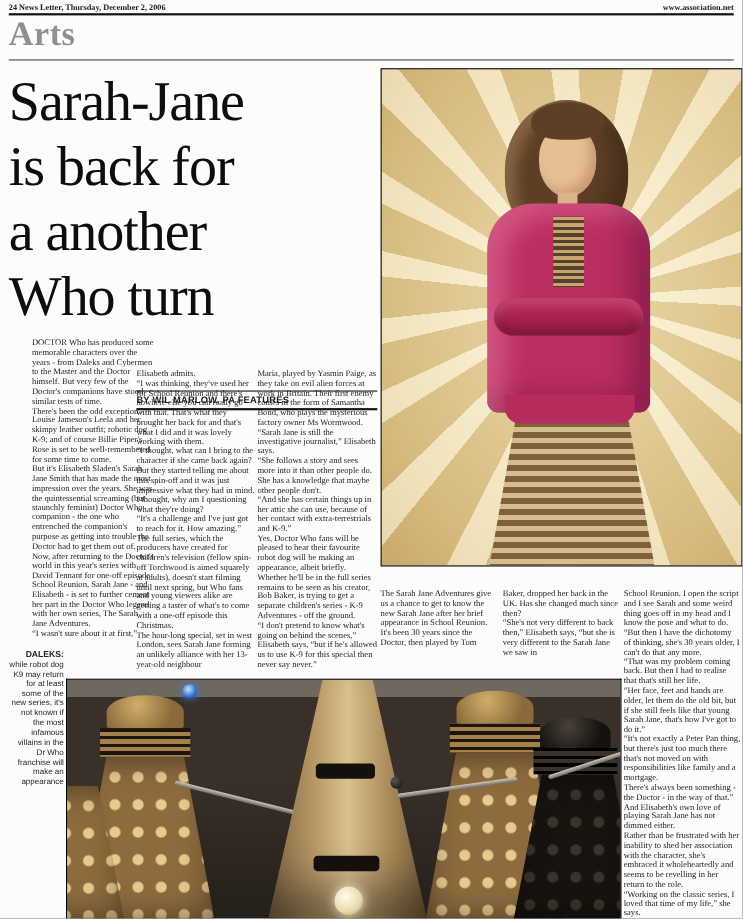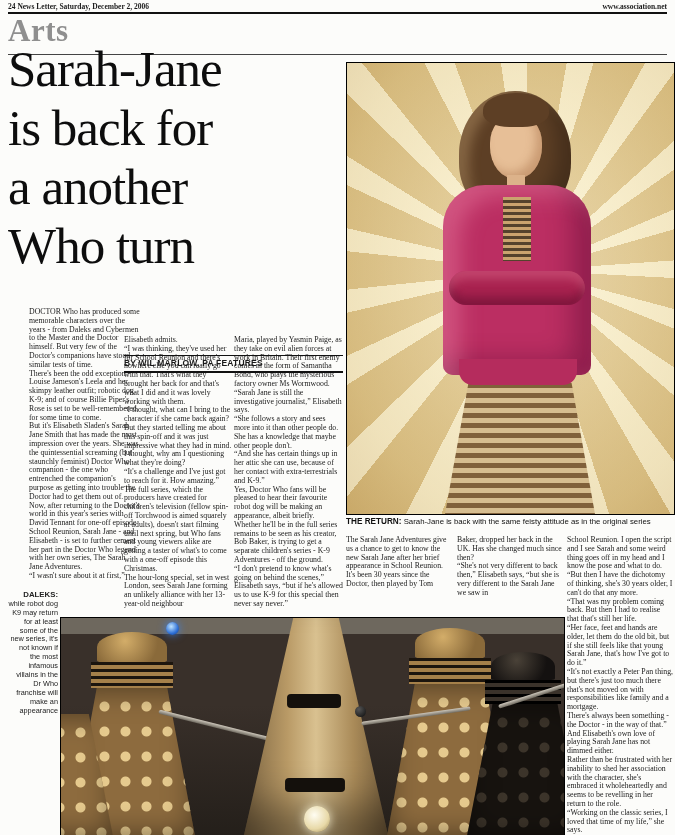--- a/index.html
+++ b/index.html
@@ -8,21 +8,21 @@
     background:#fcfcfa;overflow:hidden;
     font-family:"Liberation Serif", serif;color:#1a1a1a;
   }
   
   .mast-row{position:absolute;top:2px;left:8px;right:8px;display:flex;justify-content:space-between;
     font-size:7.5px;font-weight:bold;}
   .rule-top{position:absolute;top:12px;left:8px;right:8px;height:2px;background:#111;}
   .section-title{position:absolute;top:13px;left:8px;font-size:31px;font-weight:bold;color:#8f8f8f;letter-spacing:.5px;}
   .rule-section{position:absolute;top:54px;left:8px;right:8px;height:1px;background:#444;}
   
-  .headline{position:absolute;top:40px;left:8px;width:338px;
+  .headline{position:absolute;top:64px;left:8px;width:338px;
     font-size:51px;line-height:1.16;font-weight:500;color:#0d0d0d;white-space:pre-line;letter-spacing:-1px;}
   
   .bodytext{font-size:7.8px;line-height:1.13;white-space:pre-line;text-align:left;}
   .col1{position:absolute;left:10px;top:308px;width:111px;margin-left:19px;}
   .byline{position:absolute;left:124px;top:311px;width:219px;
     font-family:"Liberation Sans",sans-serif;font-weight:bold;font-size:8.5px;
     padding:2px 0 3px 0;border-top:1px solid #111;border-bottom:2px solid #111;letter-spacing:.2px;margin-top:44px;}
   .col2{position:absolute;left:124px;top:336px;width:108px;}
   .col3{position:absolute;left:234px;top:336px;width:109px;}
   .colA{position:absolute;left:346px;top:536px;width:107px;}
@@ -83,21 +83,21 @@
   .armball{position:absolute;width:11px;height:11px;border-radius:50%;background:radial-gradient(circle at 35% 30%,#555,#0c0c0c);}
   .bluelight{position:absolute;left:105px;top:4px;width:13px;height:13px;border-radius:50%;
     background:radial-gradient(circle at 40% 35%,#bfe4ff,#2d6fd6 60%,#123a80);box-shadow:0 0 8px #3d7fe0;}
 </style>
 </head>
 <body>
 
 <div class="page">
 
   <div class="mast-row">
-    <span>24 News Letter, Saturday, December 2, 2006</span>
+    <span>24 News Letter, Thursday, December 2, 2006</span>
     <span>www.association.net</span>
   </div>
   <div class="rule-top"></div>
   <div class="section-title">Arts</div>
   <div class="rule-section"></div>
 
   <h1 class="headline" style="margin:0;">Sarah-Jane
 is back for
 a another
 Who turn</h1>
@@ -127,23 +127,20 @@
     <div class="p1-face"></div>
     <div class="p1-fringe"></div>
     <div class="p1-neck"></div>
     <div class="p1-cardigan"></div>
     <div class="p1-stripe-chest"></div>
     <div class="p1-arms"></div>
     <div class="p1-skirt"></div>
     <div class="p1-cardi-hem"></div>
   </div>
 
-  <div class="caption">
-    <b>THE RETURN:</b><span> Sarah-Jane is back with the same feisty attitude as in the original series</span>
-  </div>
 
   <div class="bodytext colA">The Sarah Jane Adventures give us a chance to get to know the new Sarah Jane after her brief appearance in School Reunion.
 It's been 30 years since the Doctor, then played by Tom</div>
   <div class="bodytext colB">Baker, dropped her back in the UK. Has she changed much since then?
 “She's not very different to back then,” Elisabeth says, “but she is very different to the Sarah Jane we saw in</div>
   <div class="bodytext colC">School Reunion. I open the script and I see Sarah and some weird thing goes off in my head and I know the pose and what to do.
 “But then I have the dichotomy of thinking, she's 30 years older, I can't do that any more.
 “That was my problem coming back. But then I had to realise that that's still her life.
 “Her face, feet and hands are older, let them do the old bit, but if she still feels like that young Sarah Jane, that's how I've got to do it.”
 “It's not exactly a Peter Pan thing, but there's just too much there that's not moved on with responsibilities like family and a mortgage.

